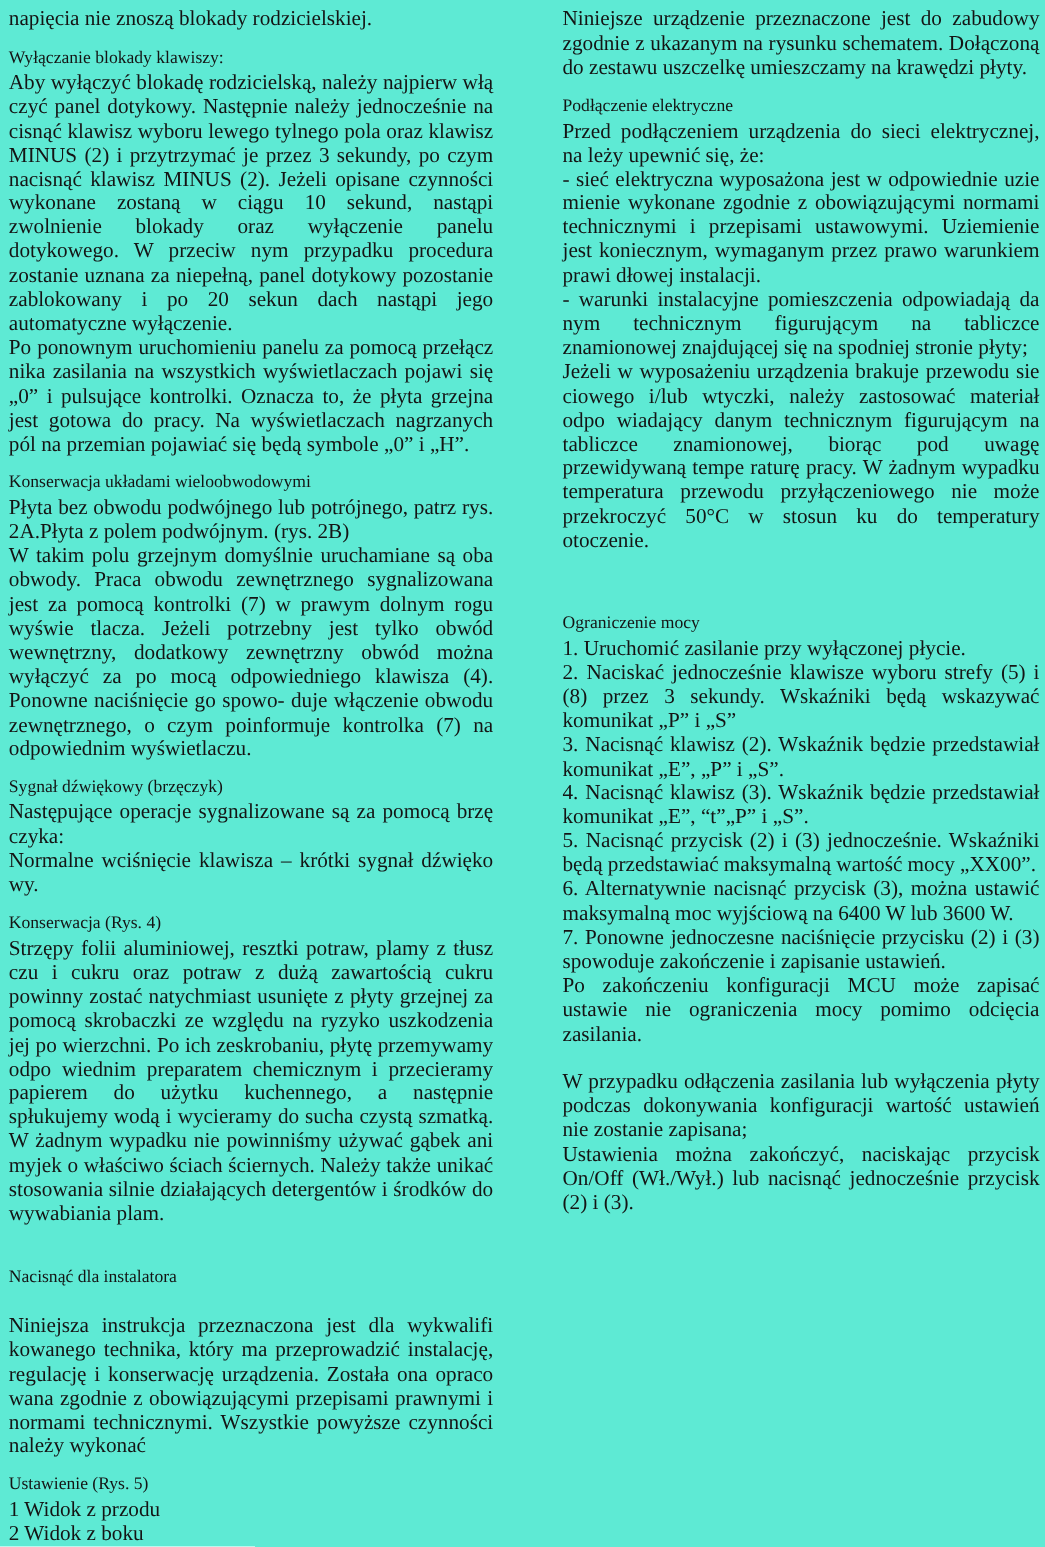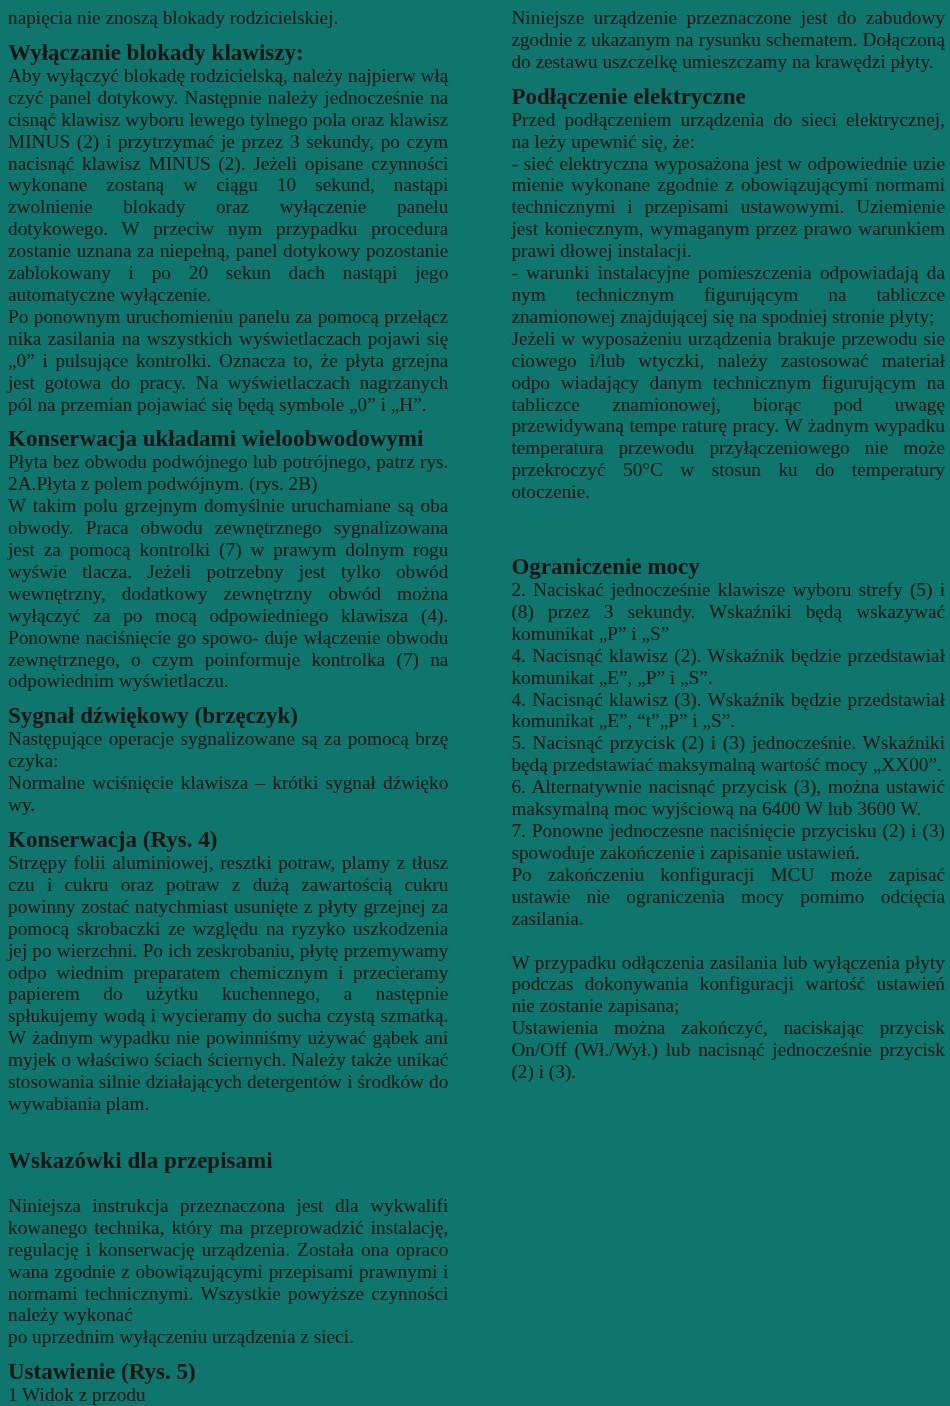--- a/index.html
+++ b/index.html
@@ -4,21 +4,21 @@
 <style>
   html, body {
     margin: 0;
     padding: 0;
     background: #ffffff;
   }
   .page {
     position: relative;
     width: 950px;
     height: 1406px;
-    background: #0f766e;
+    background: #5eead4;
     overflow: hidden;
     font-family: "Liberation Serif", "DejaVu Serif", serif;
     color: #141414;
     box-sizing: border-box;
   }
   .columns {
     display: flex;
     gap: 30px;
     padding: 7px 5px 0 8px;
     box-sizing: border-box;
@@ -30,22 +30,22 @@
   }
   .col-left  { width: 457px; }
   .col-right { width: 450px; margin-left: 33px; }
   .col p.paragraph {
     margin: 0;
     text-align: justify;
     text-justify: inter-word;
   }
   .col h3.heading {
     margin: 13px 0 1px 0;
-    font-size: 23px;
-    font-weight: bold;
+    font-size: 16px;
+    font-weight: normal;
     line-height: 22px;
   }
   .col > :first-child { margin-top: 0; }
   .spacer       { width: 100%; }
   .spacer.line  { height: 22px; }
   .spacer.large { height: 40px; }
 </style>
 </head>
 <body>
 
@@ -58,39 +58,39 @@
         <p class="paragraph">Po ponownym uruchomieniu panelu za pomocą przełącz nika zasilania na wszystkich wyświetlaczach pojawi się „0” i pulsujące kontrolki. Oznacza to, że płyta grzejna jest gotowa do pracy. Na wyświetlaczach nagrzanych pól na przemian pojawiać się będą symbole „0” i „H”.</p>
         <h3 class="heading">Konserwacja układami wieloobwodowymi</h3>
         <p class="paragraph">Płyta bez obwodu podwójnego lub potrójnego, patrz rys. 2A.Płyta z polem podwójnym. (rys. 2B)</p>
         <p class="paragraph">W takim polu grzejnym domyślnie uruchamiane są oba obwody. Praca obwodu zewnętrznego sygnalizowana jest za pomocą kontrolki (7) w prawym dolnym rogu wyświe tlacza. Jeżeli potrzebny jest tylko obwód wewnętrzny, dodatkowy zewnętrzny obwód można wyłączyć za po mocą odpowiedniego klawisza (4). Ponowne naciśnięcie go spowo- duje włączenie obwodu zewnętrznego, o czym poinformuje kontrolka (7) na odpowiednim wyświetlaczu.</p>
         <h3 class="heading">Sygnał dźwiękowy (brzęczyk)</h3>
         <p class="paragraph">Następujące operacje sygnalizowane są za pomocą brzę czyka:</p>
         <p class="paragraph">Normalne wciśnięcie klawisza – krótki sygnał dźwięko wy.</p>
         <h3 class="heading">Konserwacja (Rys. 4)</h3>
         <p class="paragraph">Strzępy folii aluminiowej, resztki potraw, plamy z tłusz czu i cukru oraz potraw z dużą zawartością cukru powinny zostać natychmiast usunięte z płyty grzejnej za pomocą skrobaczki ze względu na ryzyko uszkodzenia jej po wierzchni. Po ich zeskrobaniu, płytę przemywamy odpo wiednim preparatem chemicznym i przecieramy papierem do użytku kuchennego, a następnie spłukujemy wodą i wycieramy do sucha czystą szmatką. W żadnym wypadku nie powinniśmy używać gąbek ani myjek o właściwo ściach ściernych. Należy także unikać stosowania silnie działających detergentów i środków do wywabiania plam.</p>
         <div class="spacer line"></div>
-        <h3 class="heading">Wskazówki dla przepisami</h3>
+        <h3 class="heading">Nacisnąć dla instalatora</h3>
         <div class="spacer line"></div>
         <p class="paragraph">Niniejsza instrukcja przeznaczona jest dla wykwalifi kowanego technika, który ma przeprowadzić instalację, regulację i konserwację urządzenia. Została ona opraco wana zgodnie z obowiązującymi przepisami prawnymi i normami technicznymi. Wszystkie powyższe czynności należy wykonać</p>
-        <p class="paragraph">po uprzednim wyłączeniu urządzenia z sieci.</p>
         <h3 class="heading">Ustawienie (Rys. 5)</h3>
         <p class="paragraph">1 Widok z przodu</p>
         <p class="paragraph">2 Widok z boku</p>
       </div>
     <div class="col col-right">
         <p class="paragraph">Niniejsze urządzenie przeznaczone jest do zabudowy zgodnie z ukazanym na rysunku schematem. Dołączoną do zestawu uszczelkę umieszczamy na krawędzi płyty.</p>
         <h3 class="heading">Podłączenie elektryczne</h3>
         <p class="paragraph">Przed podłączeniem urządzenia do sieci elektrycznej, na leży upewnić się, że:</p>
         <p class="paragraph">- sieć elektryczna wyposażona jest w odpowiednie uzie mienie wykonane zgodnie z obowiązującymi normami technicznymi i przepisami ustawowymi. Uziemienie jest koniecznym, wymaganym przez prawo warunkiem prawi dłowej instalacji.</p>
         <p class="paragraph">- warunki instalacyjne pomieszczenia odpowiadają da nym technicznym figurującym na tabliczce znamionowej znajdującej się na spodniej stronie płyty;</p>
         <p class="paragraph">Jeżeli w wyposażeniu urządzenia brakuje przewodu sie ciowego i/lub wtyczki, należy zastosować materiał odpo wiadający danym technicznym figurującym na tabliczce znamionowej, biorąc pod uwagę przewidywaną tempe raturę pracy. W żadnym wypadku temperatura przewodu przyłączeniowego nie może przekroczyć 50°C w stosun ku do temperatury otoczenie.</p>
         <div class="spacer large"></div>
         <h3 class="heading">Ograniczenie mocy</h3>
+        <p class="paragraph">1. Uruchomić zasilanie przy wyłączonej płycie.</p>
         <p class="paragraph">2. Naciskać jednocześnie klawisze wyboru strefy (5) i  (8) przez 3 sekundy. Wskaźniki będą wskazywać komunikat „P” i „S”</p>
-        <p class="paragraph">4.  Nacisnąć klawisz (2).  Wskaźnik będzie przedstawiał komunikat „E”, „P” i „S”.</p>
+        <p class="paragraph">3.  Nacisnąć klawisz (2).  Wskaźnik będzie przedstawiał komunikat „E”, „P” i „S”.</p>
         <p class="paragraph">4. Nacisnąć klawisz (3). Wskaźnik będzie przedstawiał komunikat „E”, “t”„P” i „S”.</p>
         <p class="paragraph">5. Nacisnąć przycisk (2) i (3) jednocześnie. Wskaźniki będą przedstawiać maksymalną wartość mocy „XX00”.</p>
         <p class="paragraph">6. Alternatywnie nacisnąć przycisk (3), można ustawić maksymalną moc wyjściową na 6400 W lub 3600 W.</p>
         <p class="paragraph">7. Ponowne jednoczesne naciśnięcie przycisku (2) i  (3) spowoduje zakończenie i zapisanie ustawień.</p>
         <p class="paragraph">Po zakończeniu konfiguracji MCU może zapisać ustawie nie ograniczenia mocy pomimo odcięcia zasilania.</p>
         <div class="spacer line"></div>
         <p class="paragraph">W przypadku odłączenia zasilania lub wyłączenia płyty podczas dokonywania konfiguracji wartość ustawień nie zostanie zapisana;</p>
         <p class="paragraph">Ustawienia można zakończyć, naciskając przycisk On/Off (Wł./Wył.) lub nacisnąć jednocześnie przycisk (2) i (3).</p>
       </div>
   </div>

